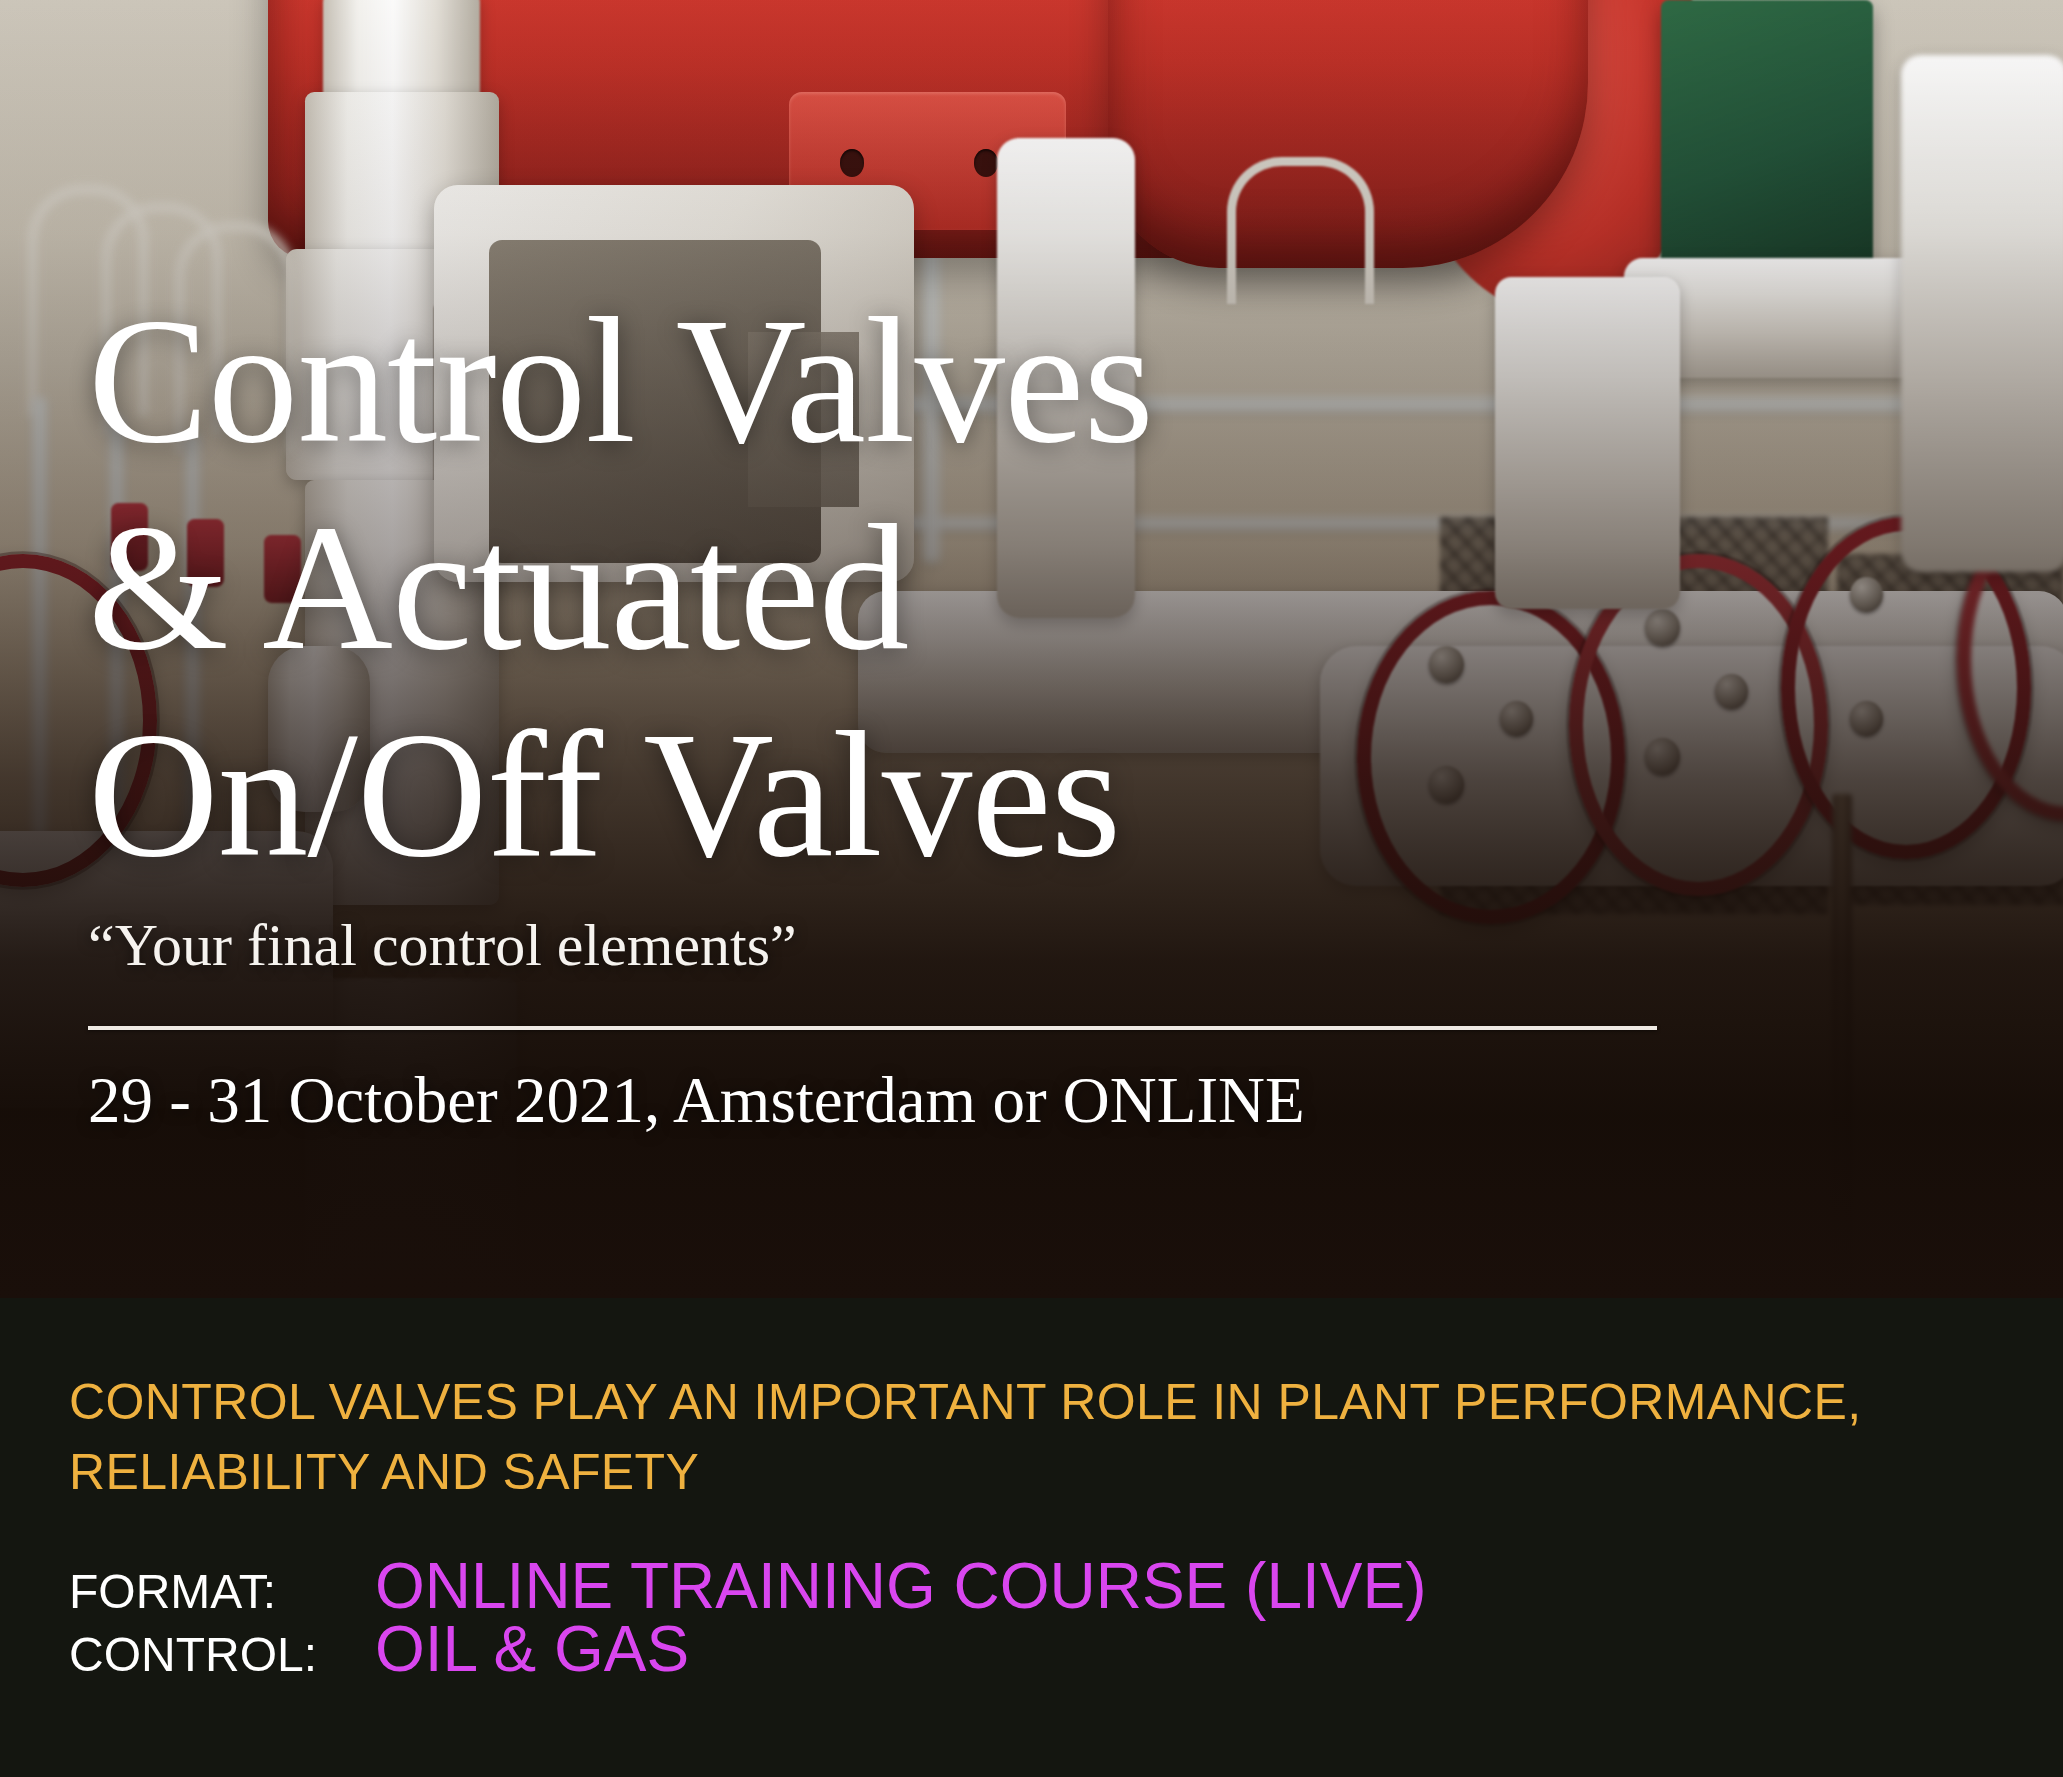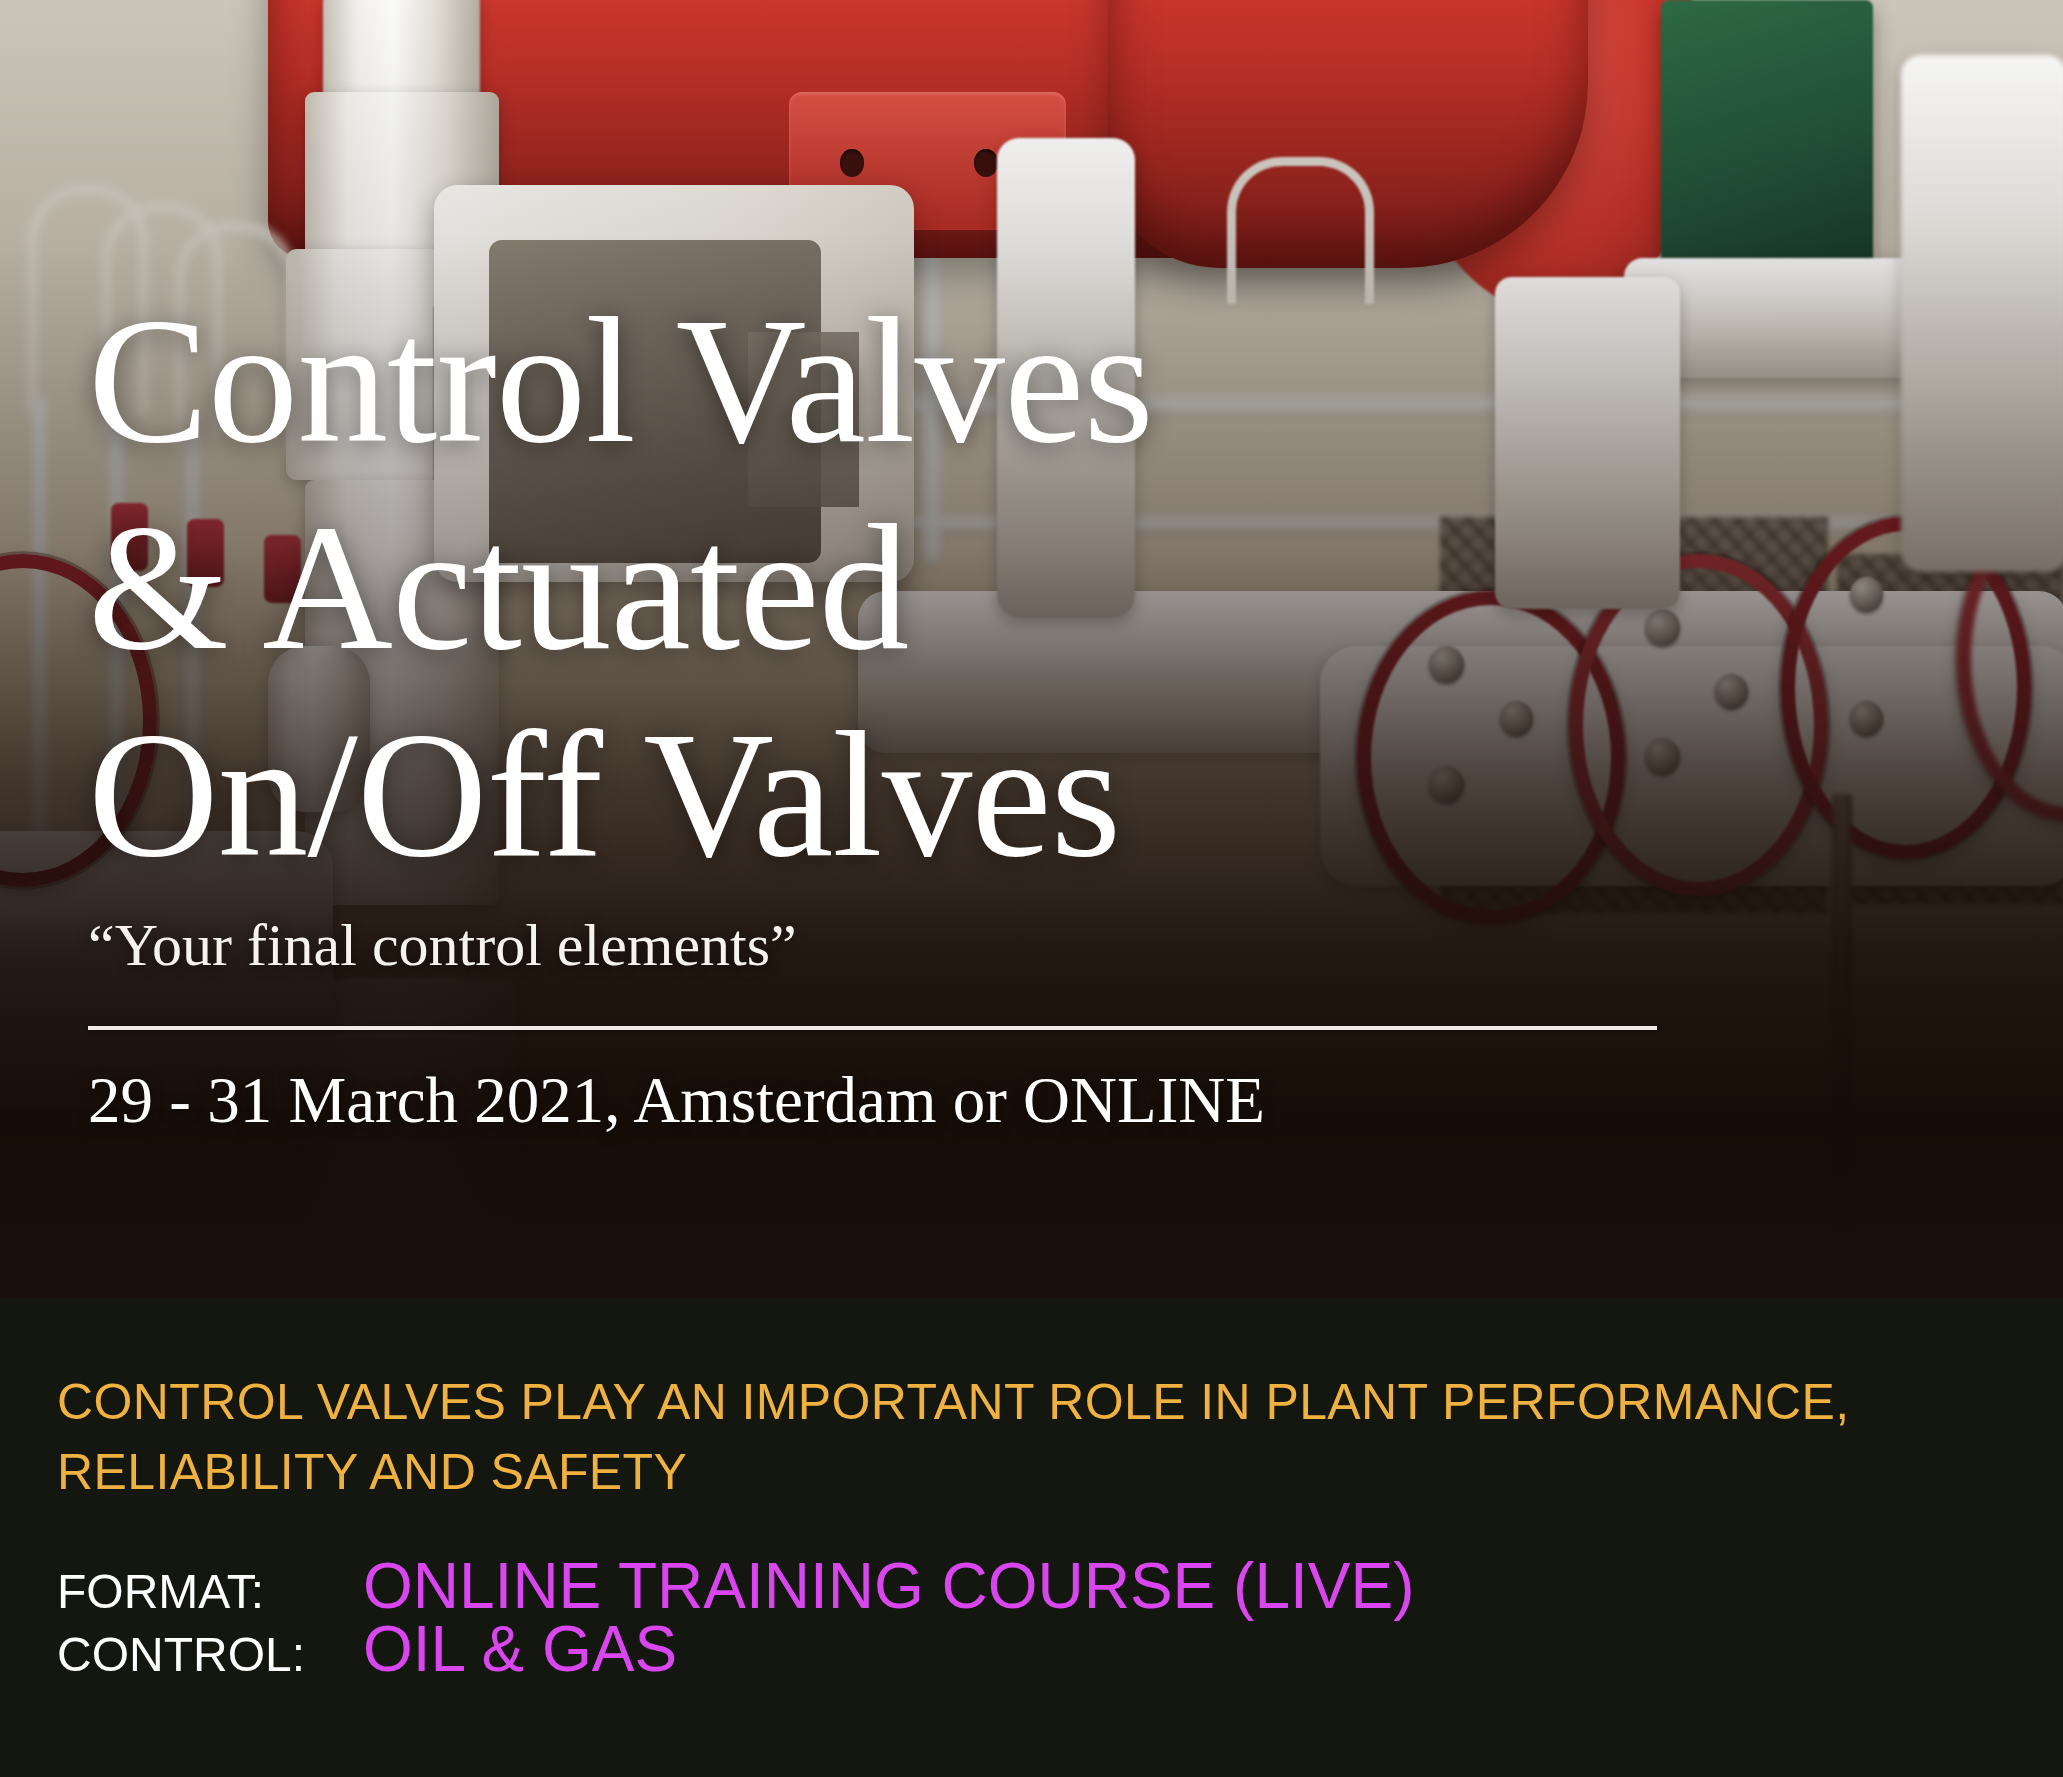--- a/index.html
+++ b/index.html
@@ -188,21 +188,21 @@
     font-size:65px;
     line-height:78px;
     margin-top:31px;
     white-space:nowrap;
     text-shadow: 0 1.8px 13px rgba(0,0,0,.6);
   }
 
   
   #panel {
     position:absolute;
-    left:0; top:1298px;
+    left:12px; top:1298px;
     width:1667px; height:480px;
     background:#141610;
   }
   #headline {
     position:absolute;
     left:57px; top:69px;
     width:1855px;
     color:#efb13f;
     font-size:50px;
     line-height:70px;
@@ -311,21 +311,21 @@
     </div>
 
     <div id="hero-overlay"></div>
 
     <div id="hero-text">
       <div class="title-line">Control Valves</div>
       <div class="title-line">&amp; Actuated</div>
       <div class="title-line">On/Off Valves</div>
       <div id="quote">“Your final control elements”</div>
       <div id="rule"></div>
-      <div id="date-line">29 - 31 March 2021, Amsterdam or ONLINE</div>
+      <div id="date-line">29 - 31 October 2021, Amsterdam or ONLINE</div>
     </div>
   </div>
 
   <div id="panel">
     <div id="headline">CONTROL VALVES PLAY AN IMPORTANT ROLE IN PLANT PERFORMANCE, RELIABILITY AND SAFETY</div>
 
     <div id="meta">
       <div class="meta-row">
         <span class="meta-label">FORMAT:</span>
         <span class="meta-value">ONLINE TRAINING COURSE (LIVE)</span>

